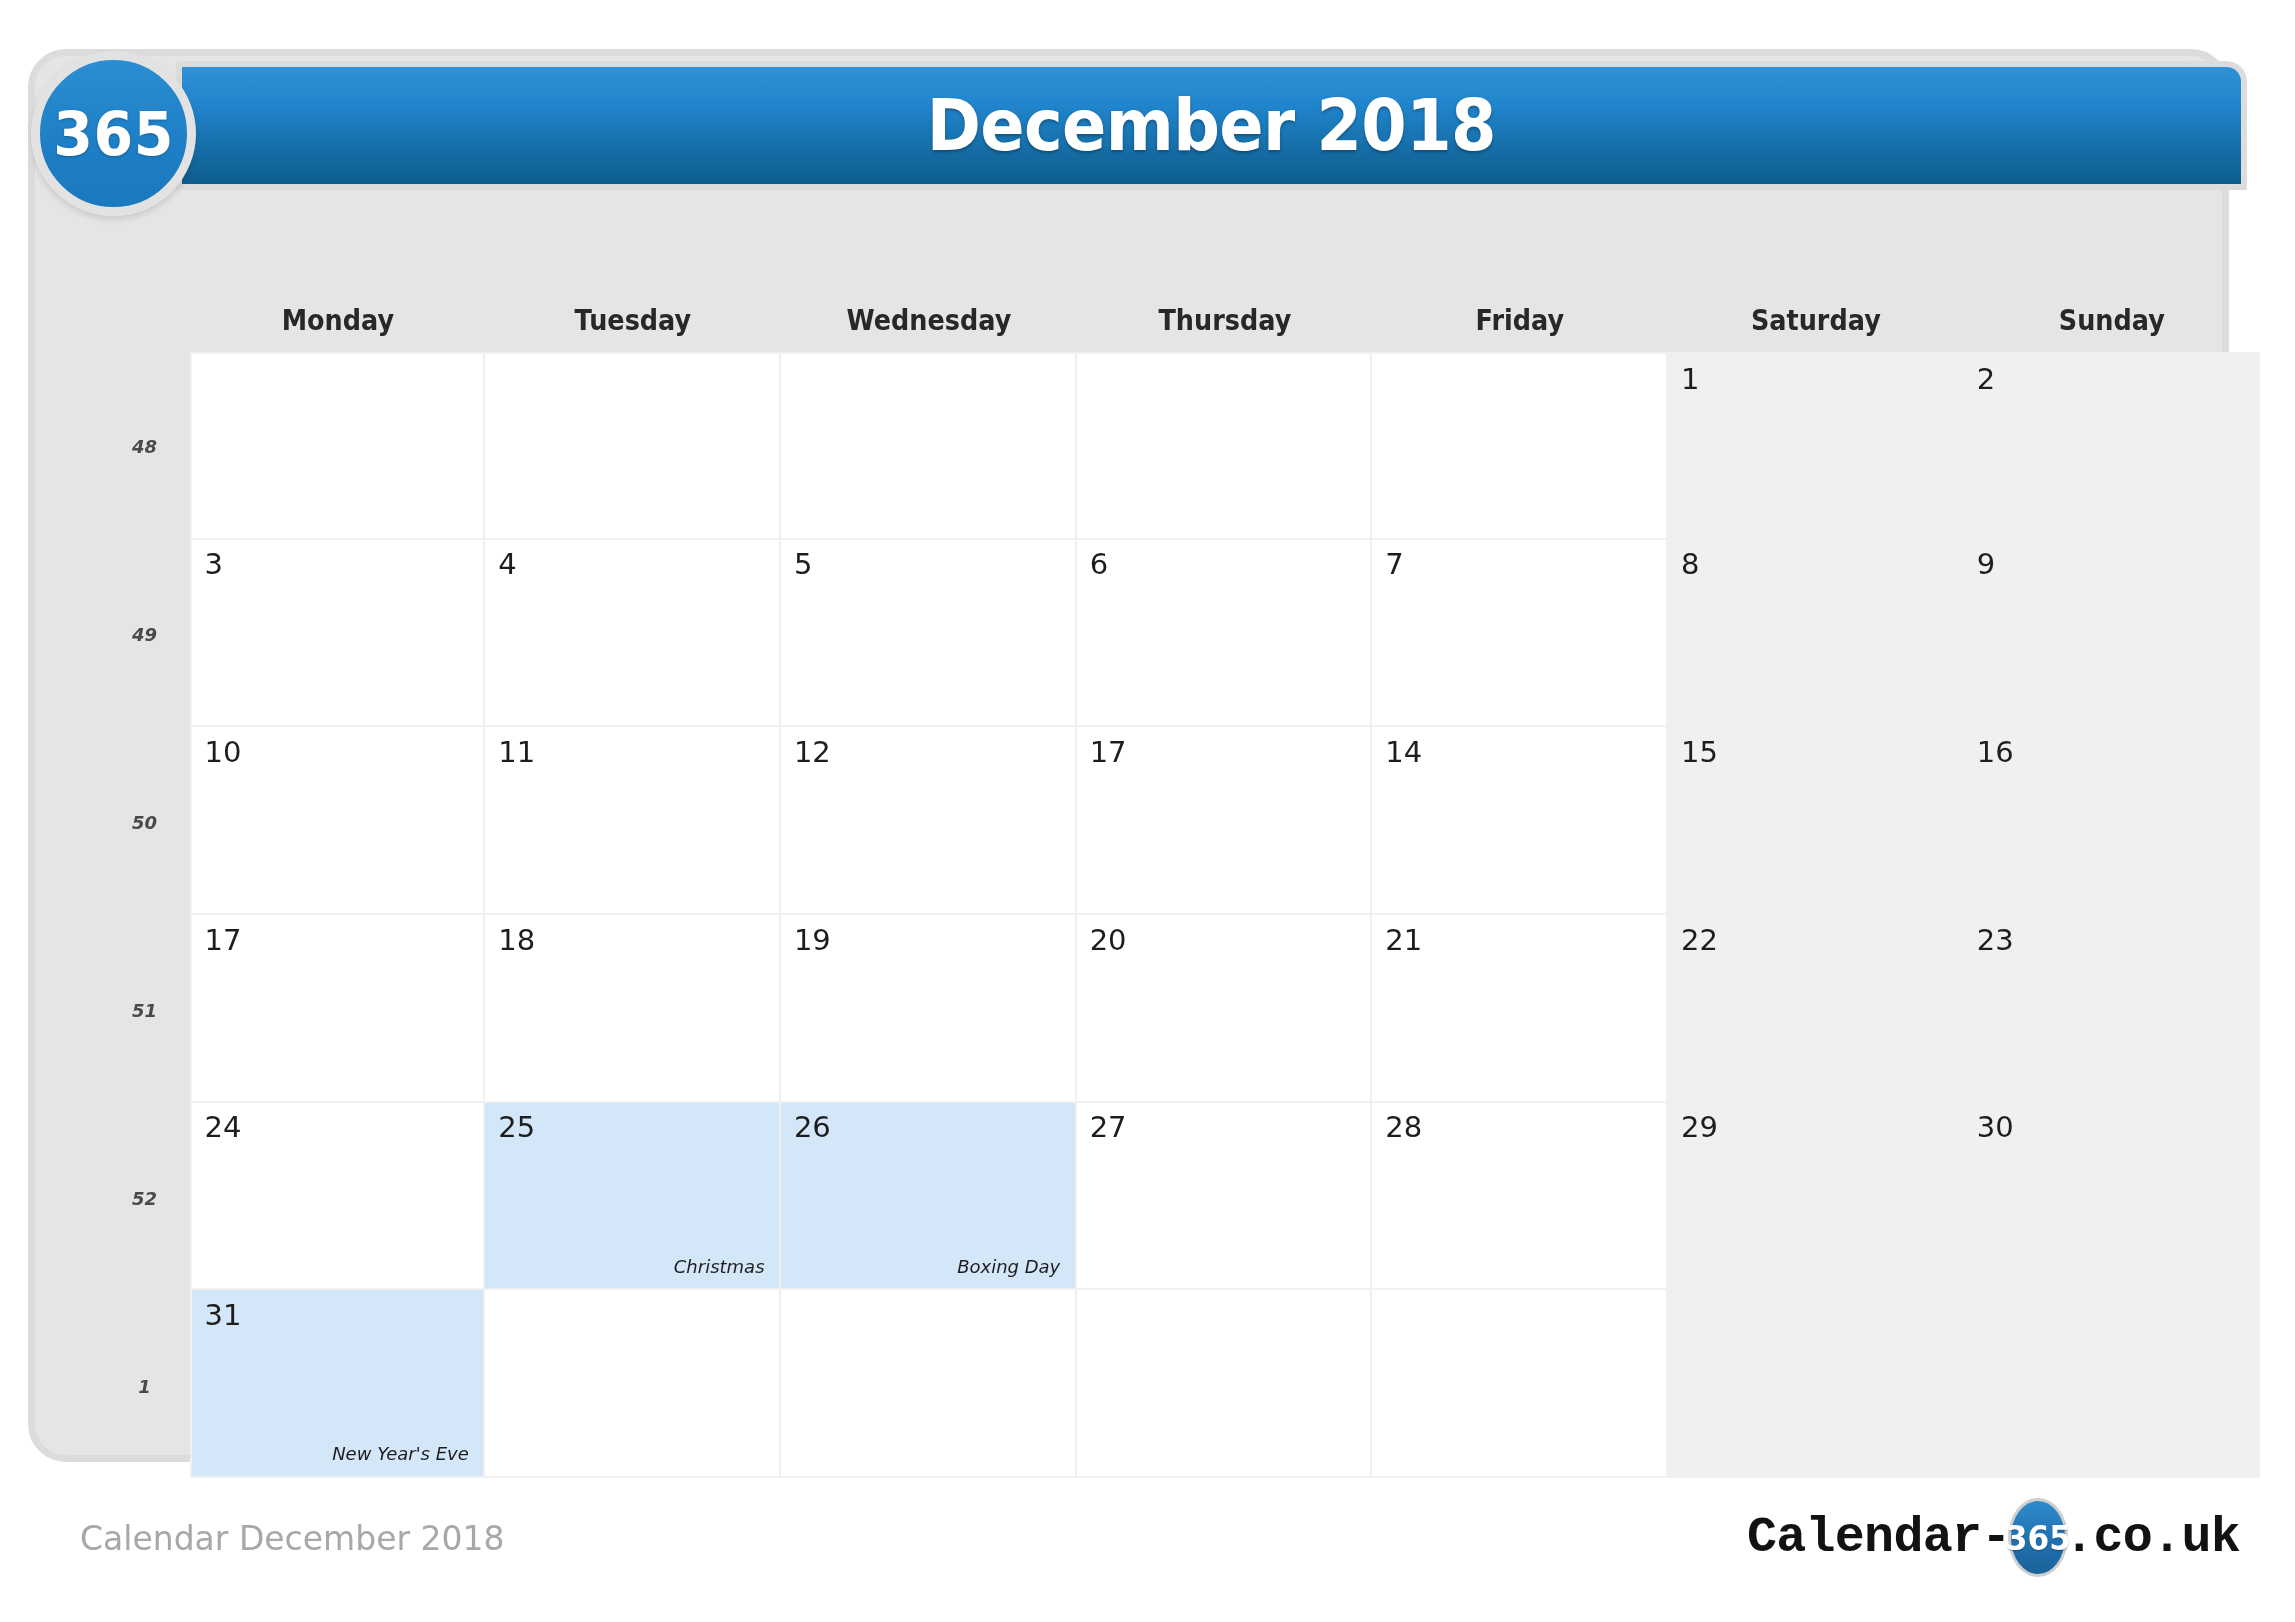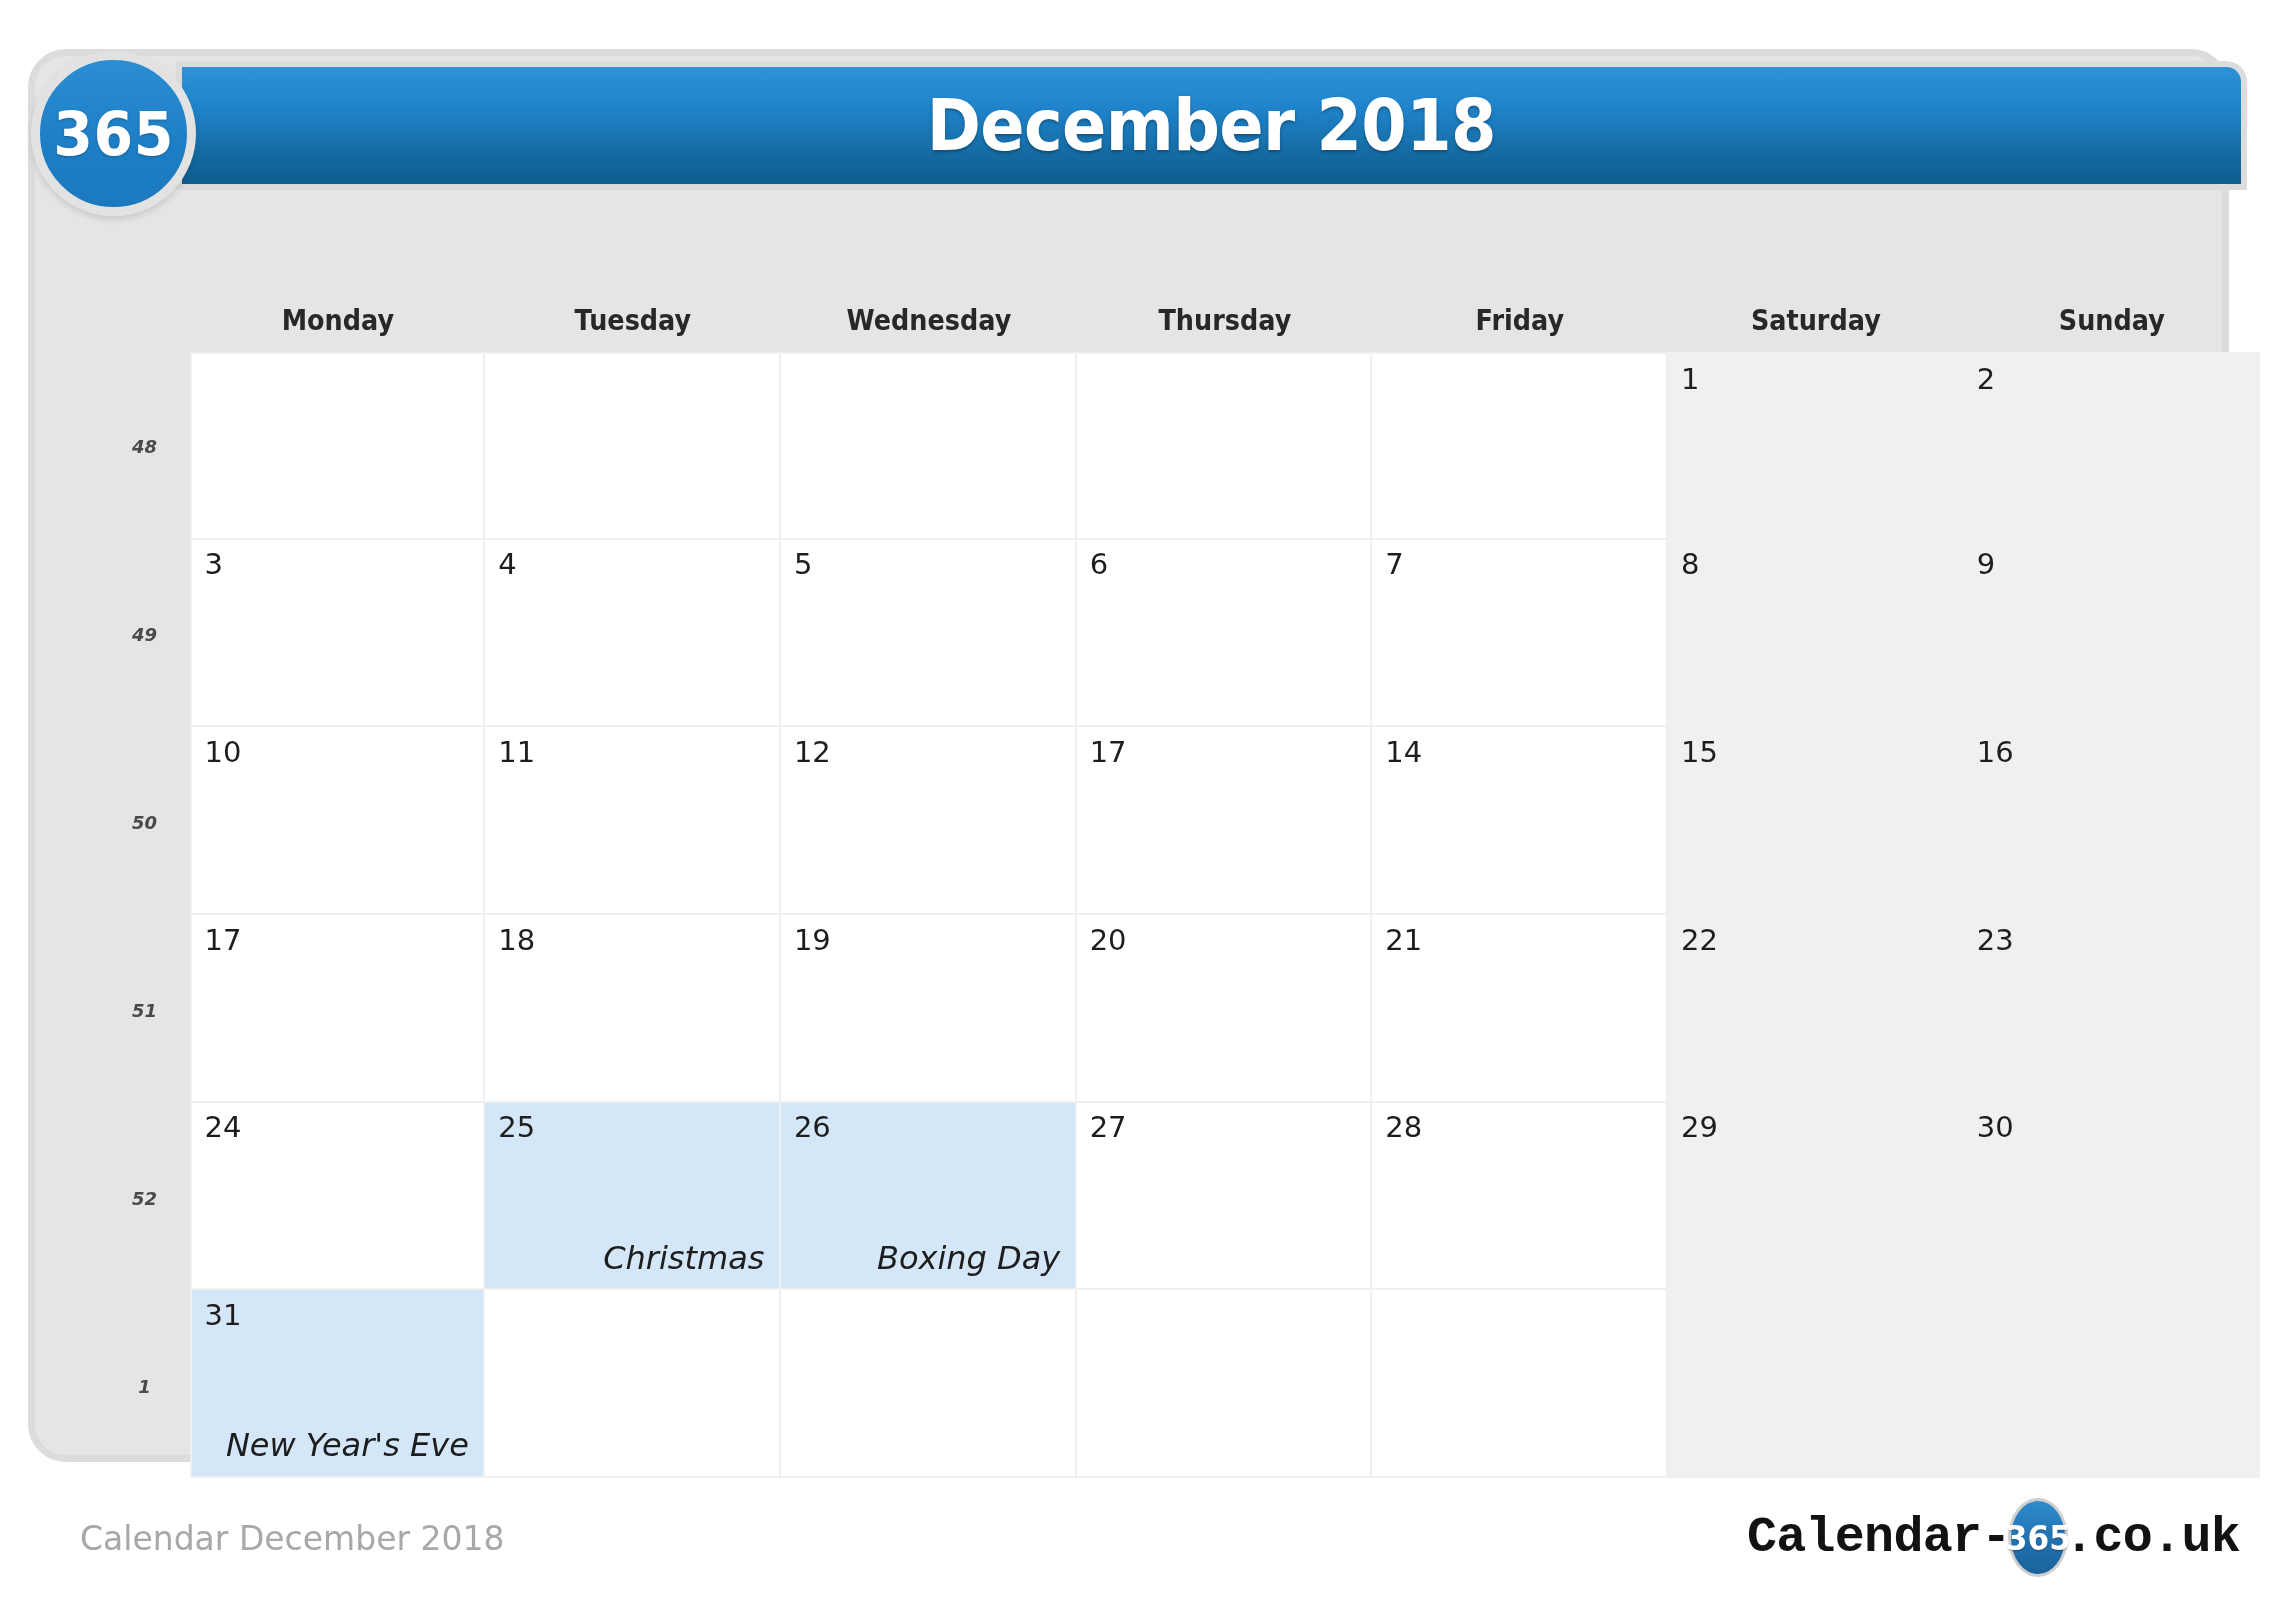--- a/index.html
+++ b/index.html
@@ -181,21 +181,21 @@
     font-weight: normal;
     color: #1d1d1d;
     line-height: 1;
   }
   .day-event {
     position: absolute;
     right: 14.4px;
     bottom: 11.8px;
     font-family: "DejaVu Sans", sans-serif;
     font-style: italic;
-    font-size: 32px;
+    font-size: 18px;
     color: #1d1d1d;
     white-space: nowrap;
   }
 
   
   #footer-caption {
     position: absolute;
     left: 80px;
     top: 1519px;
     font-family: "DejaVu Sans", sans-serif;

